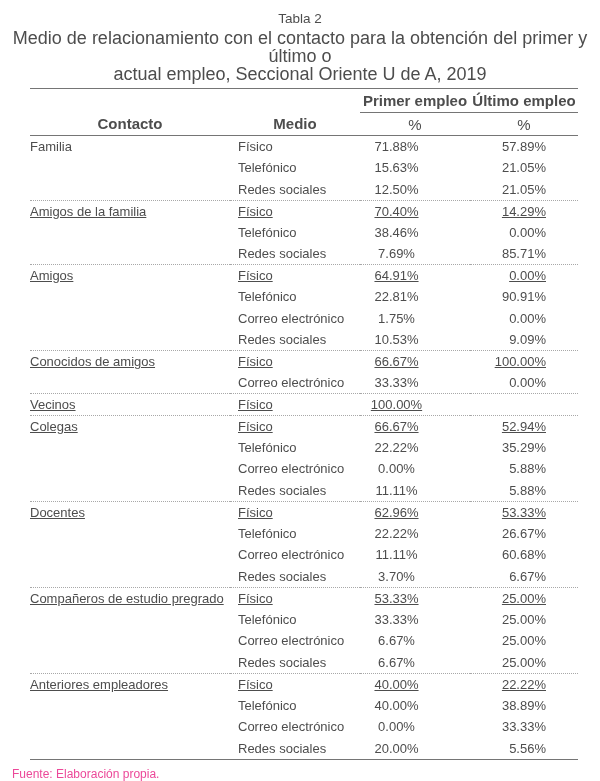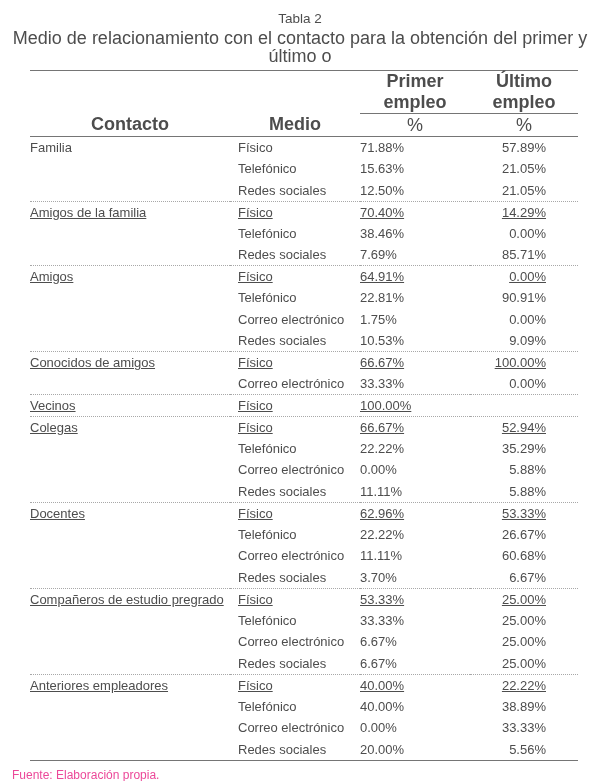--- a/index.html
+++ b/index.html
@@ -22,21 +22,21 @@
     table-layout: fixed;
     border-top: 1.5px solid #757575;
     border-bottom: 1.5px solid #757575;
     color: #4d4d4d;
   }
   col.c1 { width: 200px; }
   col.c2 { width: 130px; }
   col.c3 { width: 110px; }
   col.c4 { width: 108px; }
 
-  thead th, thead td { font-size: 18px; padding: 0; vertical-align: middle; }
+  thead th, thead td { font-size: 15px; padding: 0; vertical-align: middle; }
   tr.spanner-row td.spacer { height: 24px; }
   tr.spanner-row th.spanner {
     height: 24px;
     font-weight: bold;
     text-align: center;
     border-bottom: 1px solid #757575;
   }
   tr.cols-row th, tr.cols-row td {
     height: 23px;
     border-bottom: 1.5px solid #757575;
@@ -46,34 +46,35 @@
 
   tbody td {
     height: 21.5px;
     font-size: 13px;
     padding: 0;
     white-space: nowrap;
     vertical-align: middle;
   }
   tbody td.c0 { text-align: left; }
   tbody td.c1 { text-align: left;  padding-left: 8px; }
-  tbody td.c2 { text-align: left; padding-right: 37px; }
+  tbody td.c2 { text-align: center; padding-right: 37px; }
   tbody td.c3 { text-align: right; padding-right: 32px; }
   tbody tr.group-start td { border-top: 1px dotted #a8a8a8; text-decoration: underline; }
 
   .source { margin: 7px 0 0 12px; font-size: 12px; color: #ec4899; }
 </style>
 </head>
 <body>
 
 <div class="page">
 
   <div class="title-block">
     <div class="table-number">Tabla 2</div>
     <div class="table-caption">Medio de relacionamiento con el contacto para la obtención del primer y último o</div>
+    <div class="table-caption">actual empleo, Seccional Oriente U de A, 2019</div>
   </div>
 
   <table class="data-table">
     <colgroup>
       <col class="c1">
         <col class="c2">
         <col class="c3">
         <col class="c4">
     </colgroup>
     <thead>

